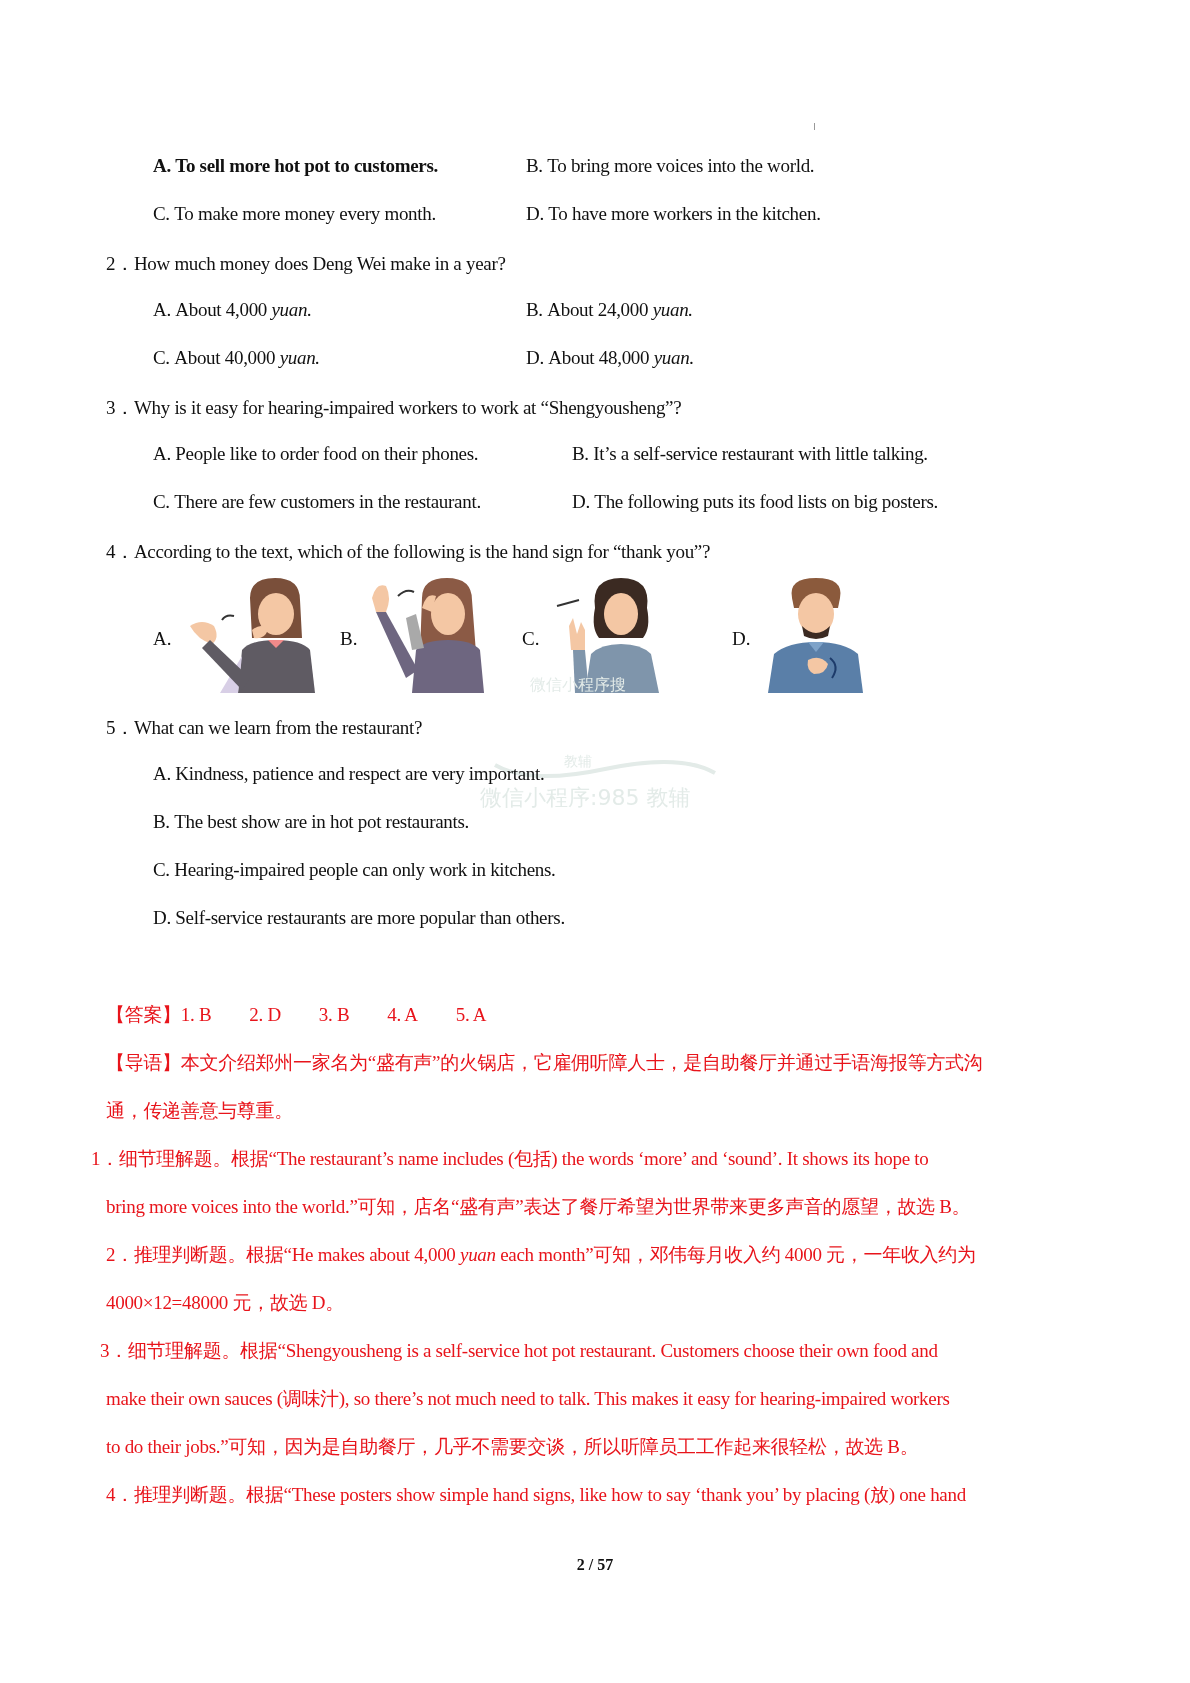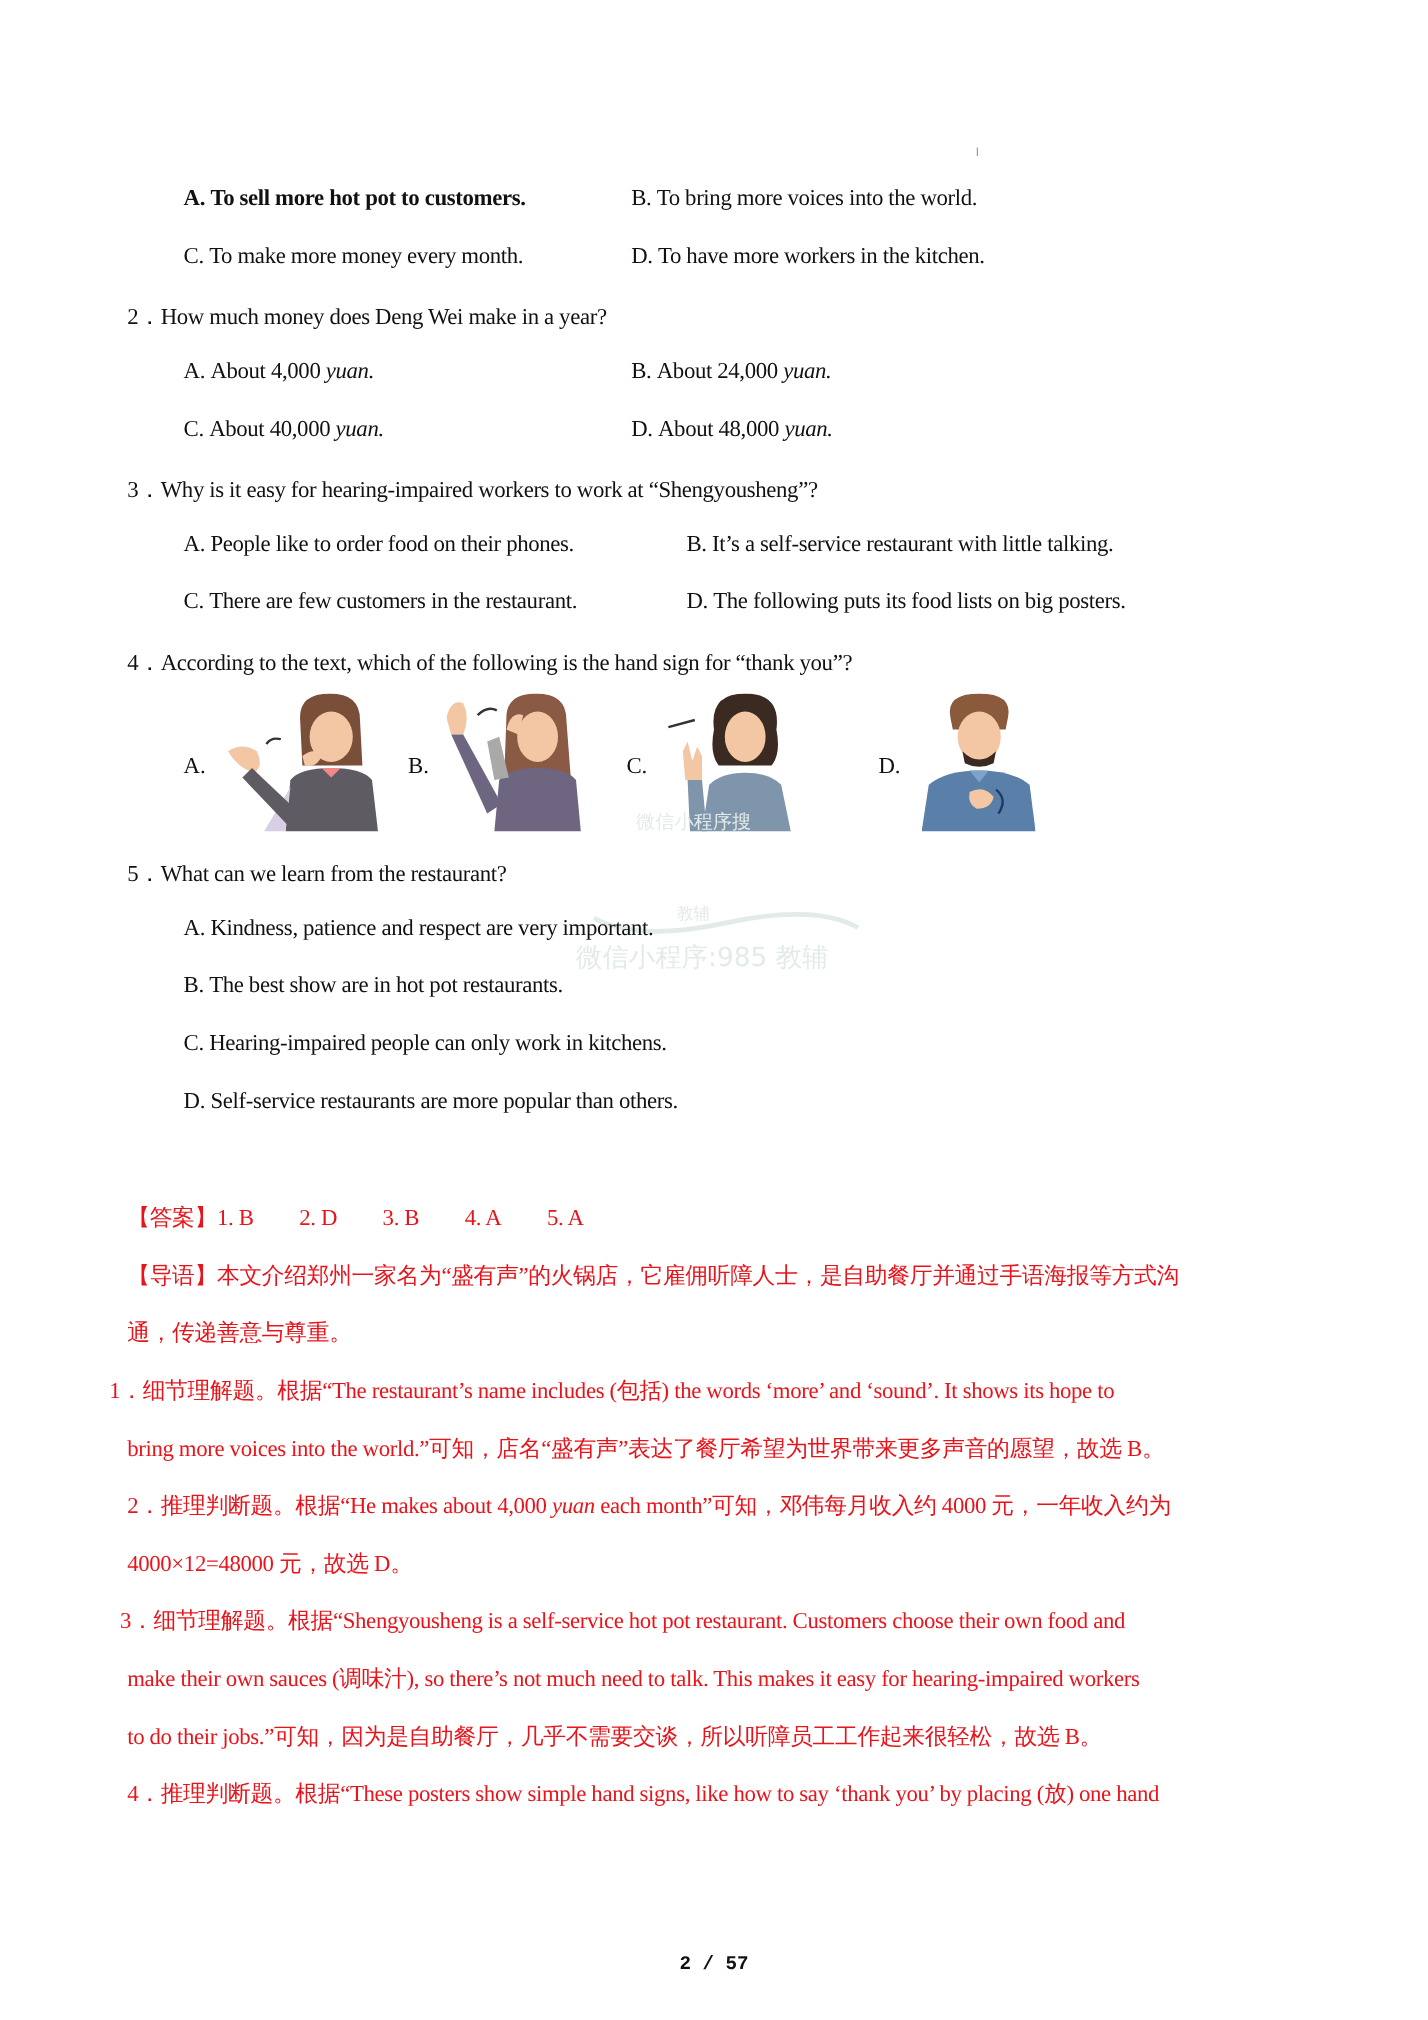--- a/index.html
+++ b/index.html
@@ -3,22 +3,22 @@
 <meta charset="utf-8">
 <style>
   html, body { margin:0; padding:0; background:#ffffff; }
   body { width:1190px; height:1683px; position:relative; overflow:hidden;
          font-family:"Liberation Serif", "DejaVu Serif", serif; color:#111; }
   .abs { position:absolute; white-space:nowrap; }
   .q { font-size:19px; letter-spacing:-0.3px; }
   .red { color:#e8141b; font-size:19px; letter-spacing:-0.3px; }
   .it { font-style:italic; }
   .tick { position:absolute; left:814px; top:123px; width:1px; height:7px; background:#999; }
-  .pageno { position:absolute; left:0; width:1190px; top:1628px; text-align:center;
-            font-family:Liberation Mono, monospace; font-weight:bold; font-size:16px; color:#111; }
+  .pageno { position:absolute; left:0; width:1190px; top:1556px; text-align:center;
+            font-family:Liberation Serif, serif; font-weight:bold; font-size:16px; color:#111; }
   .hand-label { position:absolute; font-size:19px; }
   .fig { position:absolute; }
   .watermark { position:absolute; left:490px; top:675px; width:230px; height:150px; pointer-events:none; }
   .wm-text { position:absolute; white-space:nowrap; color:#e3ebe8; font-family:"DejaVu Sans", sans-serif; }
 </style>
 </head>
 <body>
 
 <div class="tick"></div>
 

